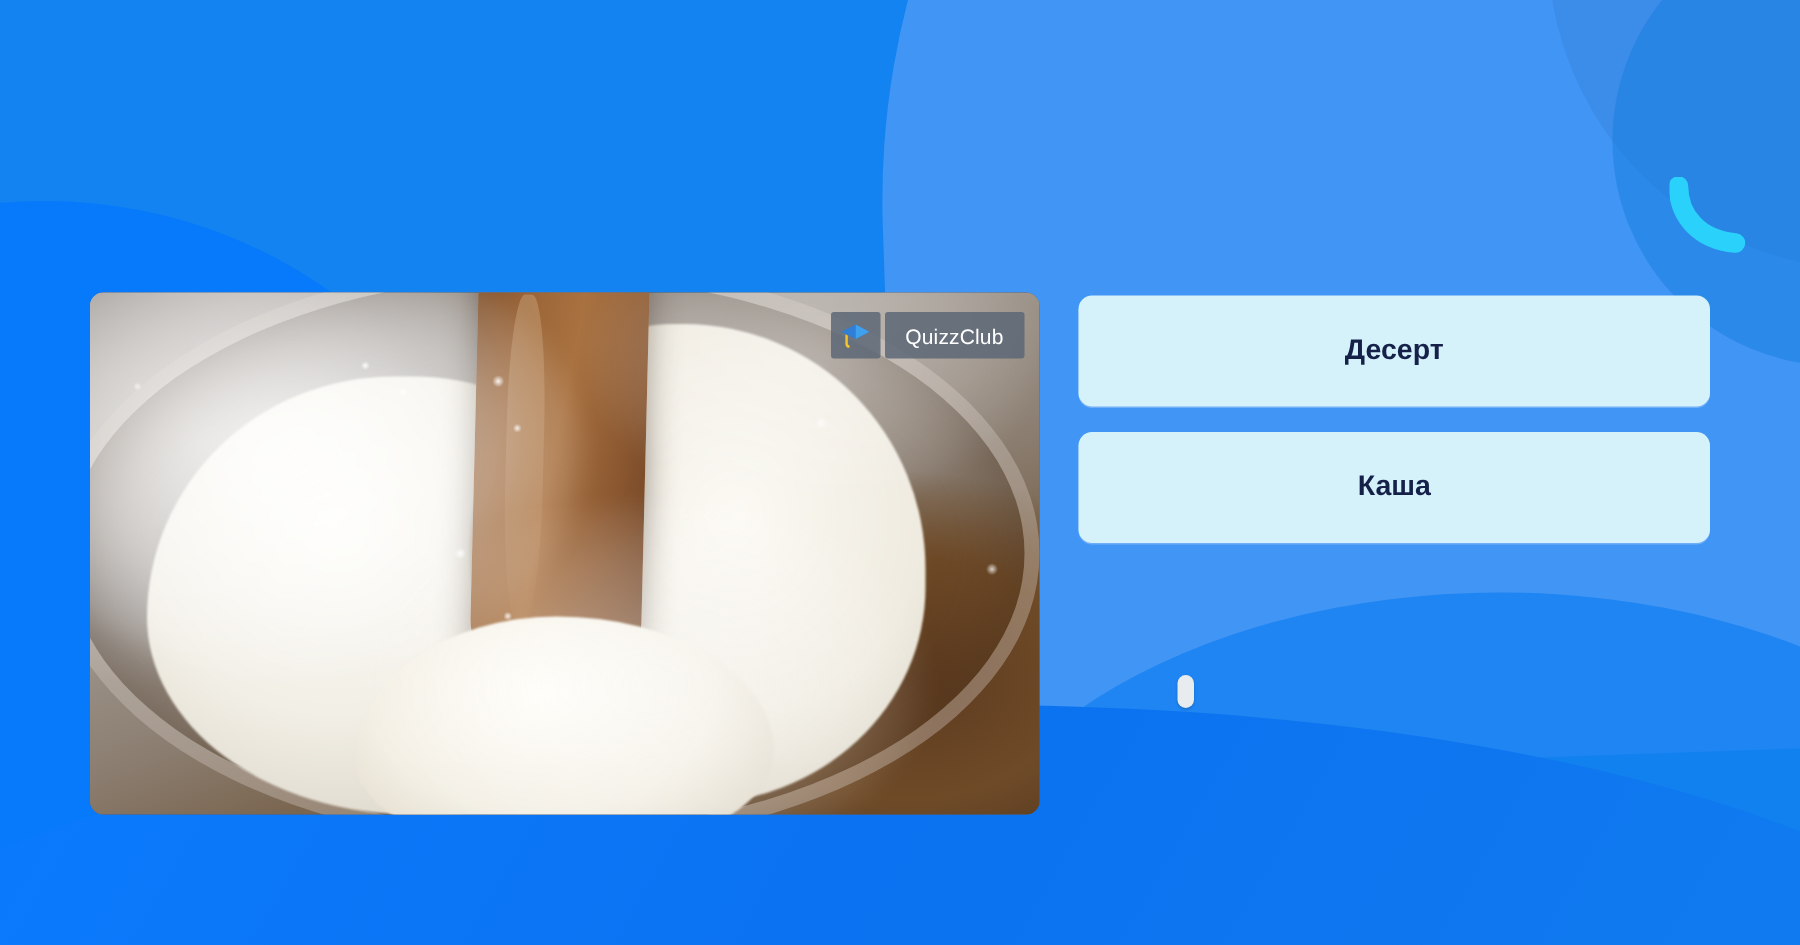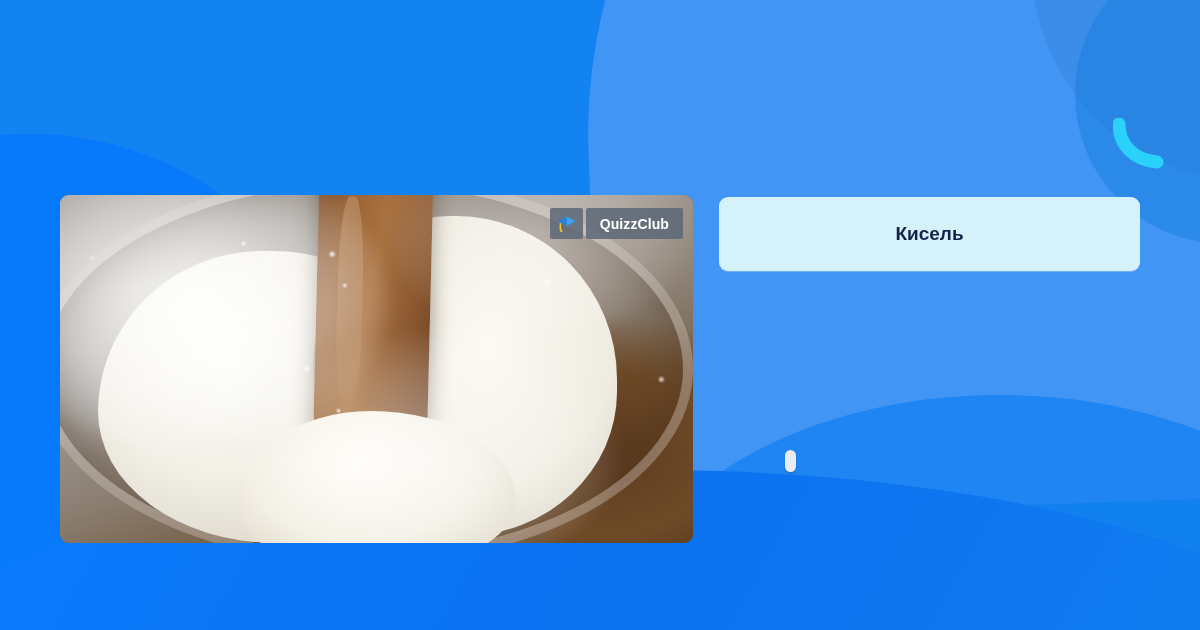--- a/index.html
+++ b/index.html
@@ -245,21 +245,21 @@
     align-items: center;
     justify-content: center;
   }
   .wm-name {
     height: 31px;
     padding: 0 14px;
     background: rgba(92,104,118,.86);
     border-radius: 2px;
     color: #ffffff;
     font-size: 14px;
-    font-weight: bold;
+    font-weight: normal;
     display: flex;
     align-items: center;
     letter-spacing: .1px;
   }
 
   
   .answers {
     position: absolute;
     left: 719px;
     top: 197px;
@@ -337,18 +337,19 @@
           <path d="M2 7.2 L11.5 2.4 L20.5 7.2 L11.5 12 Z" fill="#2f7fd6"></path>
           <path d="M11.5 2.4 L20.5 7.2 L11.5 12 Z" fill="#3fa0ee"></path>
           <path d="M4.6 8.8 L4.6 14.2 C4.6 14.2 4.2 17.4 6.3 17.9 C7.6 18.2 7.9 16.6 7.0 16.2 C6.2 15.9 6.2 14.6 6.2 14.6 L6.2 9.6 Z" fill="#f4c430"></path>
         </svg>
       </div>
       <div class="wm-name">QuizzClub</div>
     </div>
   </div>
 
   <div class="answers">
-    <button class="answer">Кисель</button>
+    <button class="answer">Десерт</button>
+    <button class="answer">Каша</button>
   </div>
 
   <div class="nub"></div>
 
 </div>
 
 </body></html>

